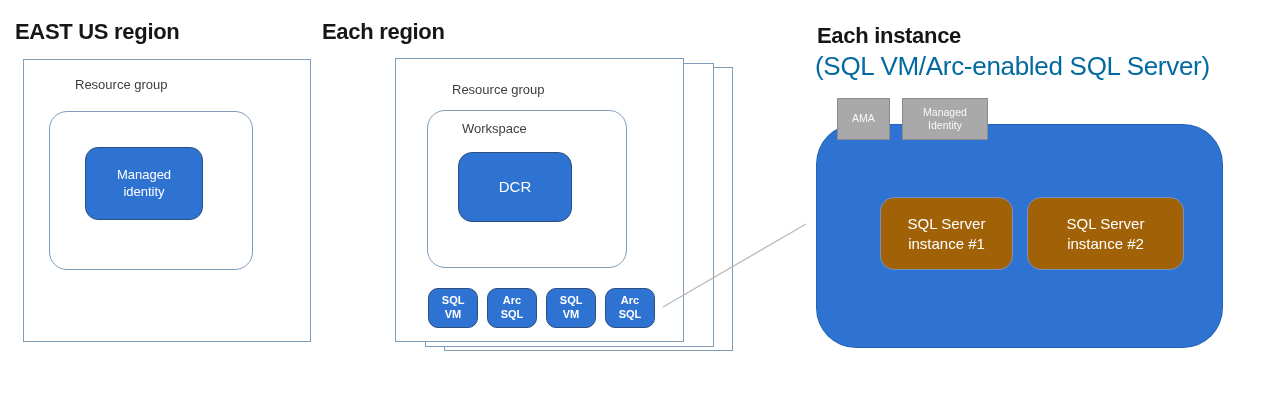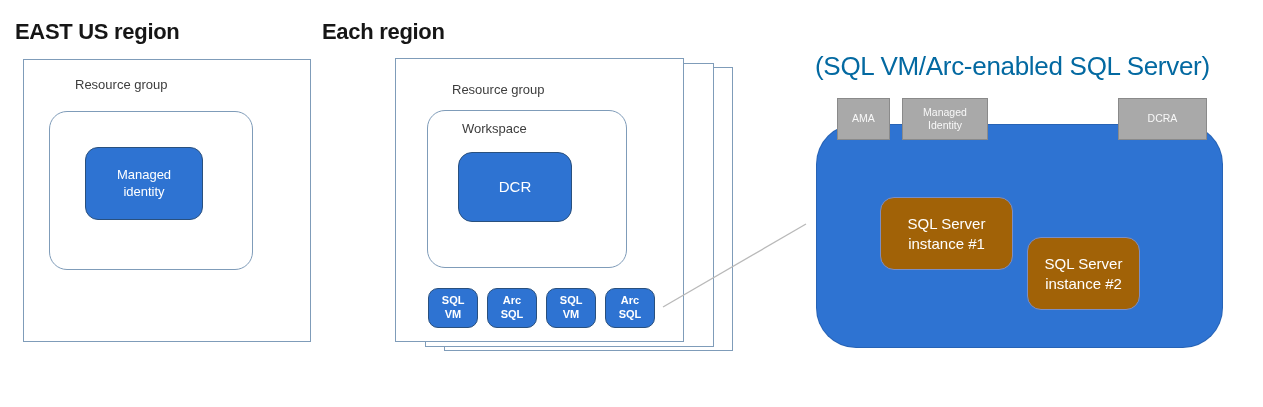--- a/index.html
+++ b/index.html
@@ -80,24 +80,24 @@
 
   <div class="bluebox vm-box" style="left:428px;">SQL VM</div>
   <div class="bluebox vm-box" style="left:487px;">Arc SQL</div>
   <div class="bluebox vm-box" style="left:546px;">SQL VM</div>
   <div class="bluebox vm-box" style="left:605px;">Arc SQL</div>
 
   <svg class="connector" width="1263" height="407">
     <line x1="663" y1="307" x2="806" y2="224" stroke="#b9b9b9" stroke-width="1.3"></line>
   </svg>
 
+  <div class="h1" style="left:817px;top:23px;">Each instance</div>
   <div class="h1sub" style="left:815px;top:51px;">(SQL VM/Arc-enabled SQL Server)</div>
 
   <div class="big-blue"></div>
 
   <div class="tab" style="left:837px;width:53px;">AMA</div>
   <div class="tab" style="left:902px;width:86px;">Managed Identity</div>
-  <div class="tab" style="left:1118px;width:89px;">DCRA</div>
 
   <div class="instance-box" style="left:880px;width:133px;">SQL Server instance #1</div>
-  <div class="instance-box" style="left:1027px;width:113px;margin-top:40px;">SQL Server instance #2</div>
+  <div class="instance-box" style="left:1027px;width:157px;">SQL Server instance #2</div>
 
 </div>
 
 </body></html>

